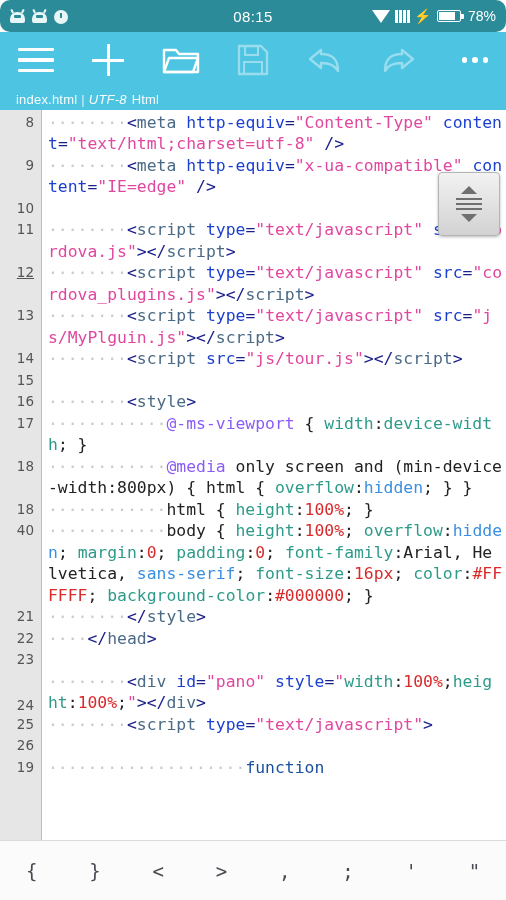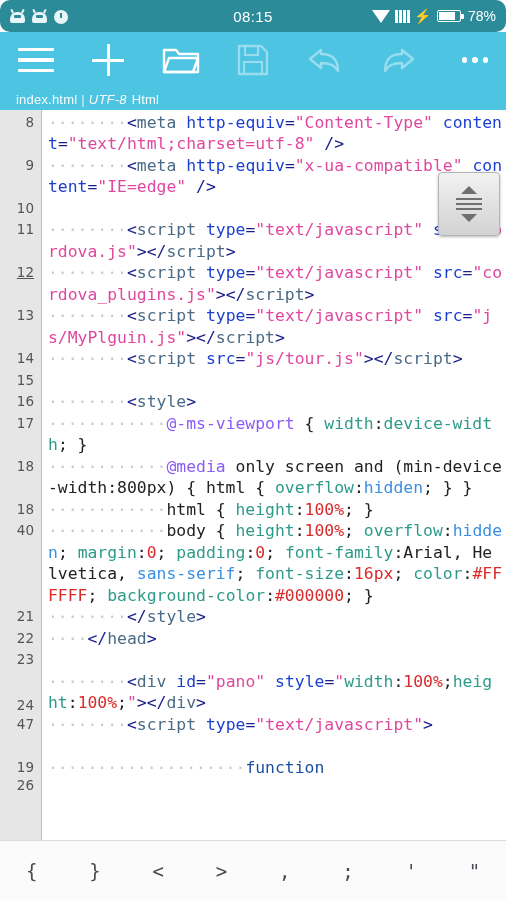--- a/index.html
+++ b/index.html
@@ -291,22 +291,22 @@
         <div class="lnum" style="top: 259.5px;">15</div>
         <div class="lnum" style="top: 281px;">16</div>
         <div class="lnum" style="top: 302.5px;">17</div>
         <div class="lnum" style="top: 345.5px;">18</div>
         <div class="lnum" style="top: 388.5px;">18</div>
         <div class="lnum" style="top: 410px;">40</div>
         <div class="lnum" style="top: 496px;">21</div>
         <div class="lnum" style="top: 517.5px;">22</div>
         <div class="lnum" style="top: 539px;">23</div>
         <div class="lnum" style="top: 569px; margin-top: 16px;">24</div>
-        <div class="lnum" style="top: 603.5px;">47</div>
-        <div class="lnum" style="top: 625px; margin-top: 40px;">26</div>
+        <div class="lnum" style="top: 603.5px;">25</div>
+        <div class="lnum" style="top: 625px;">26</div>
         <div class="lnum" style="top: 646.5px;">19</div>
       </div>
     <div class="code-wrap" id="codewrap">
         <div class="codeline" style="top: 1.5px;"><span class="ws">········</span><span class="pun">&lt;</span><span class="tag">meta</span><span class="txt"> </span><span class="attr">http-equiv</span><span class="pun">=</span><span class="str">"Content-Type"</span><span class="txt"> </span><span class="attr">content</span><span class="pun">=</span><span class="str">"text/html;charset=utf-8"</span><span class="txt"> </span><span class="pun">/&gt;</span></div>
         <div class="codeline" style="top: 44.5px;"><span class="ws">········</span><span class="pun">&lt;</span><span class="tag">meta</span><span class="txt"> </span><span class="attr">http-equiv</span><span class="pun">=</span><span class="str">"x-ua-compatible"</span><span class="txt"> </span><span class="attr">content</span><span class="pun">=</span><span class="str">"IE=edge"</span><span class="txt"> </span><span class="pun">/&gt;</span></div>
         <div class="codeline" style="top: 87.5px;">&nbsp;</div>
         <div class="codeline" style="top: 109px;"><span class="ws">········</span><span class="pun">&lt;</span><span class="tag">script</span><span class="txt"> </span><span class="attr">type</span><span class="pun">=</span><span class="str">"text/javascript"</span><span class="txt"> </span><span class="attr">src</span><span class="pun">=</span><span class="str">"cordova.js"</span><span class="pun">&gt;</span><span class="pun">&lt;/</span><span class="tag">script</span><span class="pun">&gt;</span></div>
         <div class="codeline" style="top: 152px;"><span class="ws">········</span><span class="pun">&lt;</span><span class="tag">script</span><span class="txt"> </span><span class="attr">type</span><span class="pun">=</span><span class="str">"text/javascript"</span><span class="txt"> </span><span class="attr">src</span><span class="pun">=</span><span class="str">"cordova_plugins.js"</span><span class="pun">&gt;</span><span class="pun">&lt;/</span><span class="tag">script</span><span class="pun">&gt;</span></div>
         <div class="codeline" style="top: 195px;"><span class="ws">········</span><span class="pun">&lt;</span><span class="tag">script</span><span class="txt"> </span><span class="attr">type</span><span class="pun">=</span><span class="str">"text/javascript"</span><span class="txt"> </span><span class="attr">src</span><span class="pun">=</span><span class="str">"js/MyPlguin.js"</span><span class="pun">&gt;</span><span class="pun">&lt;/</span><span class="tag">script</span><span class="pun">&gt;</span></div>
         <div class="codeline" style="top: 238px;"><span class="ws">········</span><span class="pun">&lt;</span><span class="tag">script</span><span class="txt"> </span><span class="attr">src</span><span class="pun">=</span><span class="str">"js/tour.js"</span><span class="pun">&gt;</span><span class="pun">&lt;/</span><span class="tag">script</span><span class="pun">&gt;</span></div>

